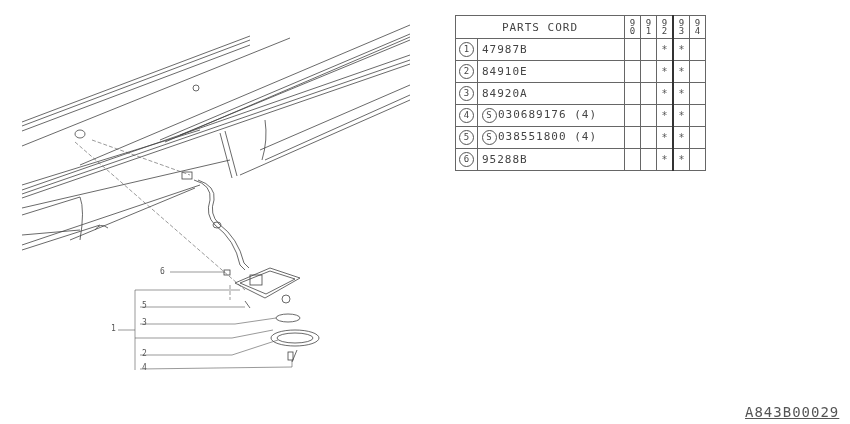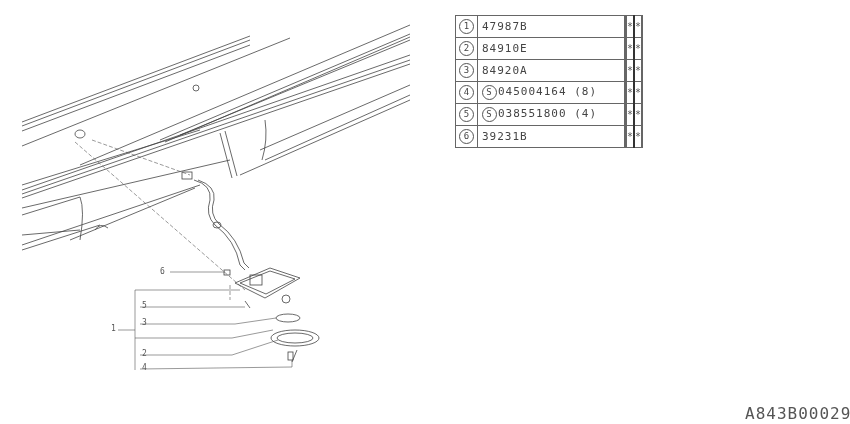--- a/index.html
+++ b/index.html
@@ -13,21 +13,21 @@
   .hdr-title { width: 164px; text-align: center; letter-spacing: 1px; font-size: 11px; }
   .yr { width: 15px; text-align: center; font-size: 9px; line-height: 8px; }
   .yr span { display: block; }
   .idx { width: 21px; text-align: center; }
   .circ { display: inline-block; width: 13px; height: 13px; border: 1px solid #555; border-radius: 50%;
           font-size: 9px; line-height: 13px; text-align: center; }
   .code { width: 142px; padding-left: 4px !important; letter-spacing: 1px; }
   .code .circ { margin-right: 1px; }
   .mark { text-align: center; font-size: 10px; color: #555; }
   .thick-left { border-left: 2px solid #333 !important; }
-  #ref { position: absolute; left: 745px; top: 404px; font-size: 16px; color: #555; letter-spacing: 1px; }
+  #ref { position: absolute; left: 745px; top: 404px; font-size: 14px; color: #555; letter-spacing: 1px; text-decoration: underline; }
   .callout { position: absolute; font-size: 8px; color: #555; font-family: "DejaVu Sans Mono", monospace; }
 </style>
 </head>
 <body>
 
 <svg id="drawing" viewBox="0 0 450 400" xmlns="http://www.w3.org/2000/svg">
   <g stroke="#444" stroke-width="0.8" fill="none">
     <line x1="22" y1="122" x2="250" y2="36"></line>
     <line x1="22" y1="126" x2="250" y2="40"></line>
     <line x1="22" y1="131" x2="250" y2="45"></line>
@@ -100,20 +100,43 @@
 
 <span class="callout" style="left:160px;top:267px;">6</span>
 <span class="callout" style="left:142px;top:301px;">5</span>
 <span class="callout" style="left:142px;top:318px;">3</span>
 <span class="callout" style="left:111px;top:324px;">1</span>
 <span class="callout" style="left:142px;top:349px;">2</span>
 <span class="callout" style="left:142px;top:363px;">4</span>
 
 <table id="parts-table">
   <tbody>
+      <tr>
+    <th class="hdr-title" colspan="2">PARTS CORD</th>
+    <th class="yr">
+          <span>9</span>
+          <span>0</span>
+        </th>
+    <th class="yr">
+          <span>9</span>
+          <span>1</span>
+        </th>
+    <th class="yr">
+          <span>9</span>
+          <span>2</span>
+        </th>
+    <th class="yr thick-left">
+          <span>9</span>
+          <span>3</span>
+        </th>
+    <th class="yr">
+          <span>9</span>
+          <span>4</span>
+        </th>
+  </tr>
   <tr>
     <td class="idx"><span class="circ">1</span></td>
     <td class="code">47987B</td>
     <td class="mark"></td>
     <td class="mark"></td>
     <td class="mark">*</td>
     <td class="mark thick-left">*</td>
     <td class="mark"></td>
   </tr>
   <tr>
@@ -129,39 +152,39 @@
     <td class="idx"><span class="circ">3</span></td>
     <td class="code">84920A</td>
     <td class="mark"></td>
     <td class="mark"></td>
     <td class="mark">*</td>
     <td class="mark thick-left">*</td>
     <td class="mark"></td>
   </tr>
   <tr>
     <td class="idx"><span class="circ">4</span></td>
-    <td class="code"><span class="circ">S</span><span>045004164 (8)</span></td>
+    <td class="code"><span class="circ">S</span><span>030689176 (4)</span></td>
     <td class="mark"></td>
     <td class="mark"></td>
     <td class="mark">*</td>
     <td class="mark thick-left">*</td>
     <td class="mark"></td>
   </tr>
   <tr>
     <td class="idx"><span class="circ">5</span></td>
     <td class="code"><span class="circ">S</span><span>038551800 (4)</span></td>
     <td class="mark"></td>
     <td class="mark"></td>
     <td class="mark">*</td>
     <td class="mark thick-left">*</td>
     <td class="mark"></td>
   </tr>
   <tr>
     <td class="idx"><span class="circ">6</span></td>
-    <td class="code">39231B</td>
+    <td class="code">95288B</td>
     <td class="mark"></td>
     <td class="mark"></td>
     <td class="mark">*</td>
     <td class="mark thick-left">*</td>
     <td class="mark"></td>
   </tr>
 </tbody>
   </table>
 
 <div id="ref">A843B00029</div>

